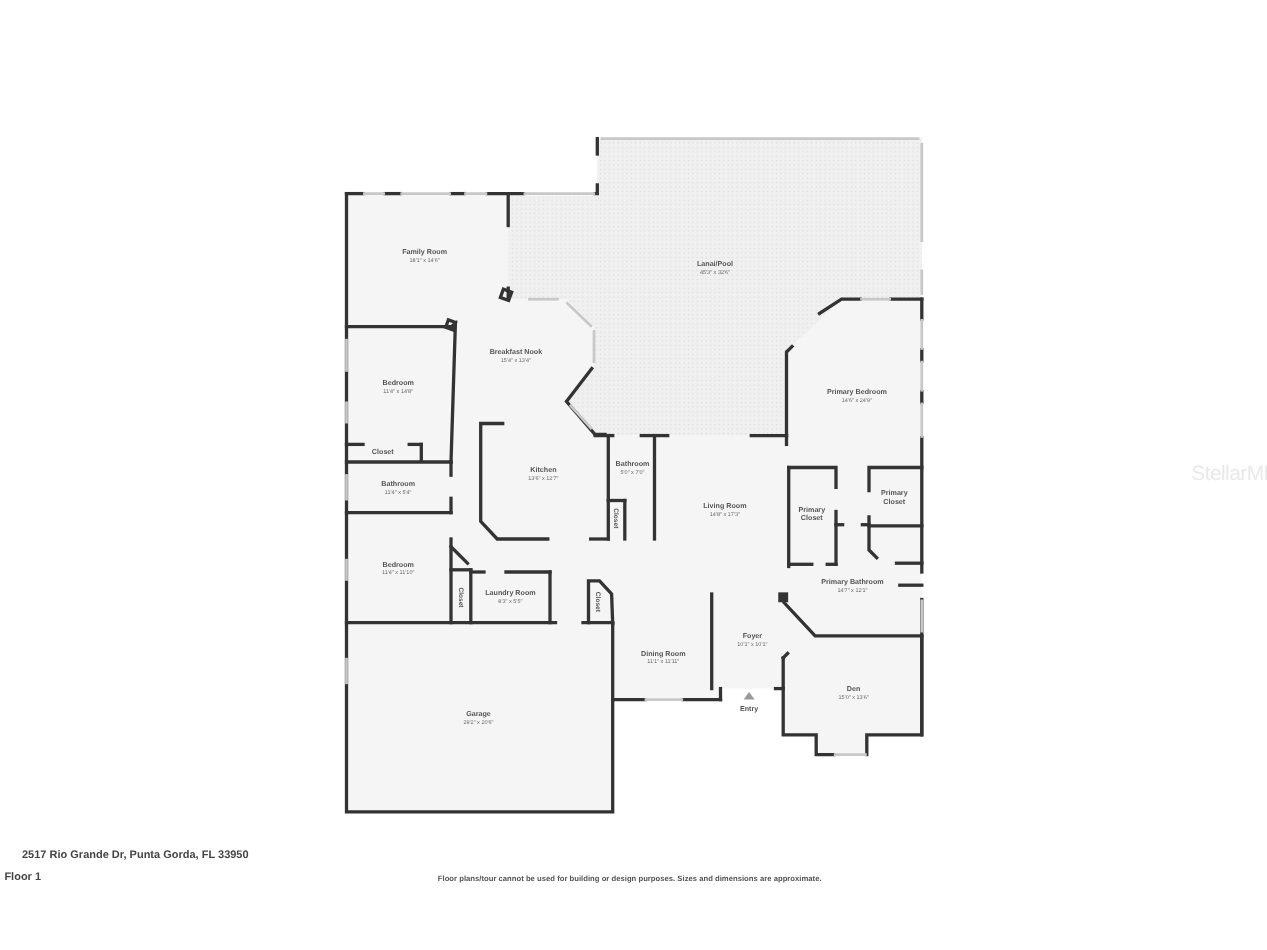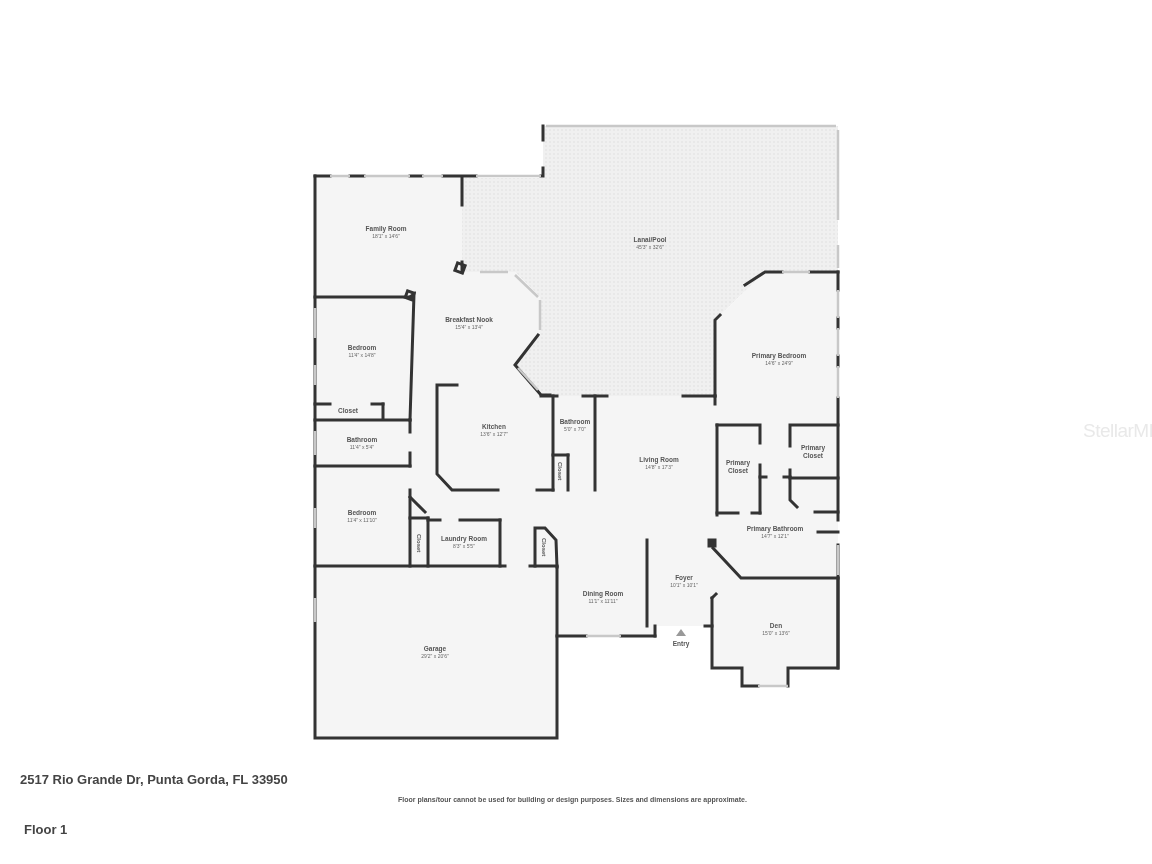--- a/index.html
+++ b/index.html
@@ -2,22 +2,22 @@
 <html><head>
 <meta charset="utf-8">
 <style>
   html, body { margin:0; padding:0; background:#ffffff; }
   body { width:1152px; height:864px; position:relative; overflow:hidden;
          font-family:"Liberation Sans", sans-serif; color:#333; }
   #plan { position:absolute; left:0; top:0; width:1152px; height:864px; }
   .room-name { font-family:"Liberation Sans", sans-serif; font-size:6.5px; font-weight:bold; fill:#555; }
   .room-dim { font-family:"Liberation Sans", sans-serif; font-size:5px; fill:#666; }
   .vert-label { font-family:"Liberation Sans", sans-serif; font-size:6px; font-weight:bold; fill:#555; }
-  .address { position:absolute; left:20px; top:772px; font-size:13px; font-weight:bold; color:#444; }
-  .floor { position:absolute; left:24px; top:792px; font-size:13px; font-weight:bold; color:#444;margin-top:30px; }
+  .address { position:absolute; left:20px; top:772px; font-size:10px; font-weight:bold; color:#444; }
+  .floor { position:absolute; left:4px; top:792px; font-size:10px; font-weight:bold; color:#444; }
   .disclaimer { position:absolute; left:398px; top:796px; font-size:7px; font-weight:bold; color:#555; }
   .watermark { position:absolute; left:1083px; top:420px; font-size:19px; color:#e9e9e9; letter-spacing:-0.5px; }
 </style>
 </head>
 <body>
 
 <svg id="plan" viewBox="0 0 1152 864" xmlns="http://www.w3.org/2000/svg">
   <defs>
     <pattern id="tile" width="4" height="4" patternUnits="userSpaceOnUse">
       <rect width="4" height="4" fill="#f0f0f0"></rect>

